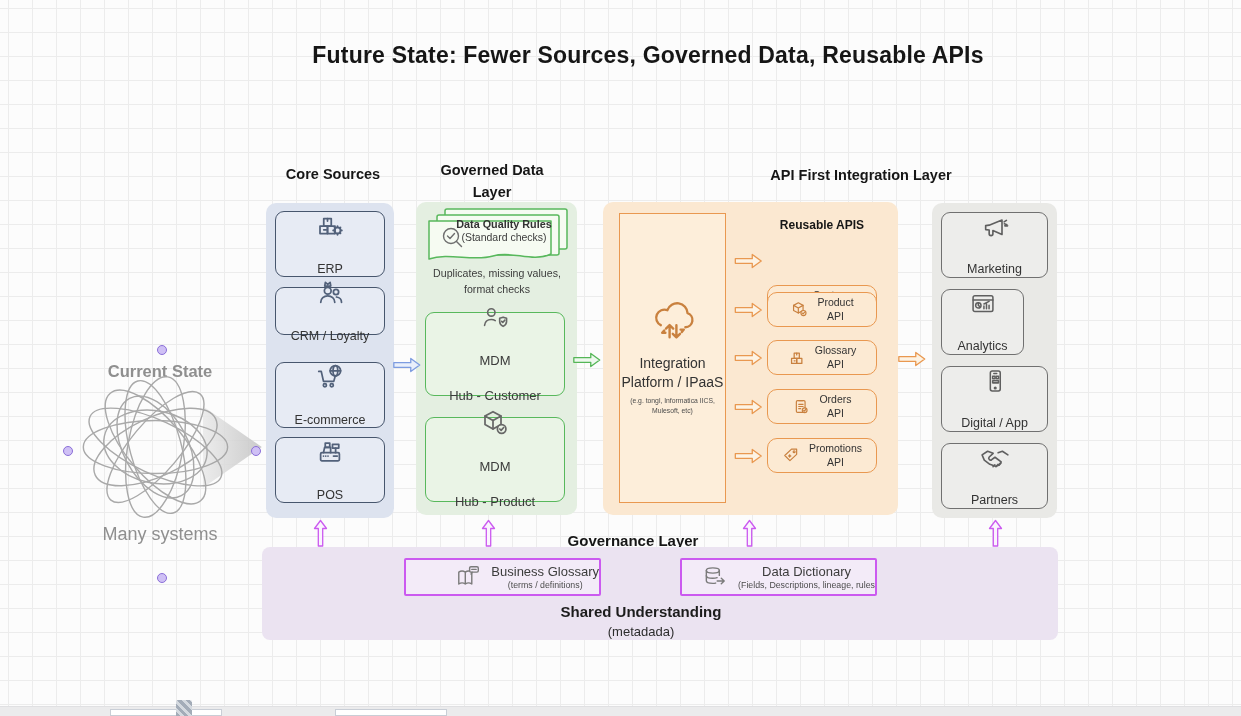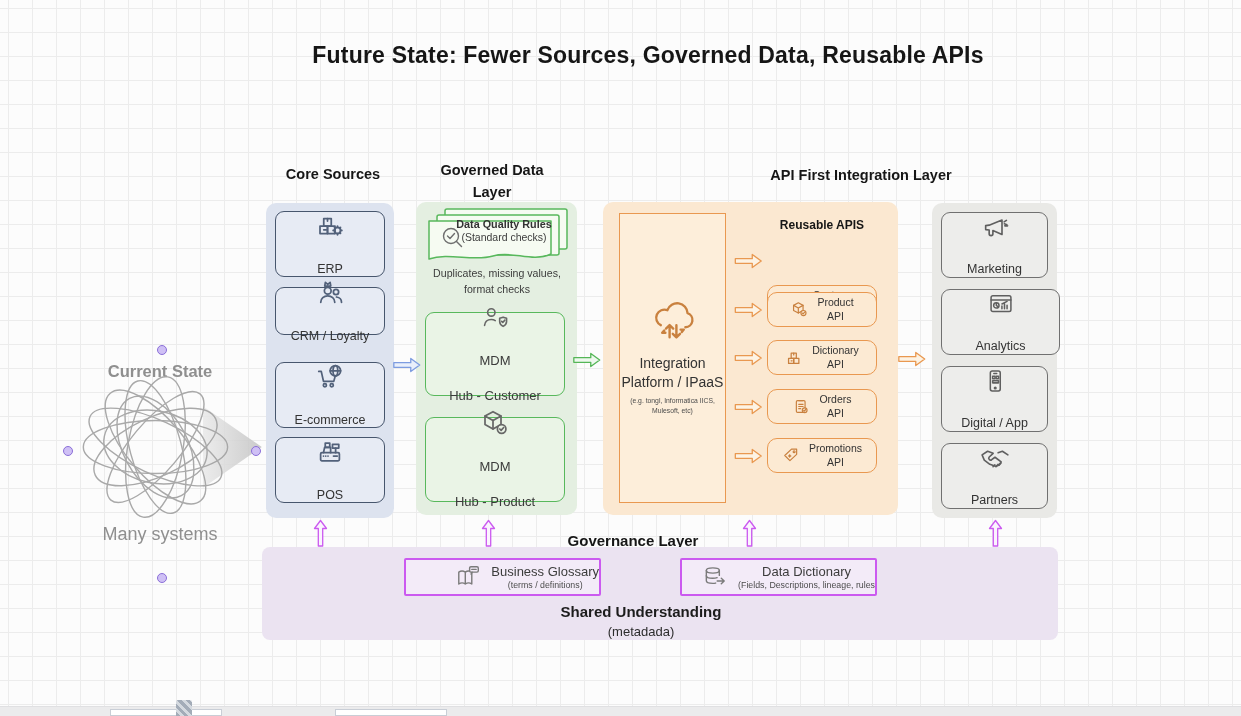--- a/index.html
+++ b/index.html
@@ -268,21 +268,21 @@
   <div class="api-box" style="left:767px;top:340px;width:110px;height:35px;">
     <span class="icon">
       <svg width="19" height="19" viewBox="0 0 24 24" fill="none" stroke="currentColor" stroke-width="1.6" stroke-linecap="round" stroke-linejoin="round">
         <rect x="4.5" y="13" width="6.5" height="6.5"></rect>
           <rect x="11" y="13" width="6.5" height="6.5"></rect>
           <rect x="7.8" y="6.5" width="6.5" height="6.5"></rect>
         <path d="M11 6.5v2.3M7.8 16.2h1.2"></path>
       </svg>
     </span>
     <span class="api-text">
-      <span>Dictionary</span>
+      <span>Glossary</span>
       <span>API</span>
     </span>
   </div>
 
   <div class="api-box" style="left:767px;top:389px;width:110px;height:35px;">
     <span class="icon">
       <svg width="19" height="19" viewBox="0 0 24 24" fill="none" stroke="currentColor" stroke-width="1.5" stroke-linecap="round" stroke-linejoin="round">
         <rect x="5.5" y="4.5" width="11" height="15" rx="1.5"></rect>
         <path d="M8.5 4.5h5M8.5 9.2h5.5M8.5 12h5.5M8.5 14.8h2.5"></path>
         <circle cx="16" cy="16.8" r="3" fill="#fcead3"></circle>
@@ -330,21 +330,21 @@
   <div class="node cons-box" style="left:941px;top:212px;width:107px;height:66px;">
     <span class="icon">
       <svg width="30" height="28" viewBox="0 0 24 24" fill="none" stroke="currentColor" stroke-width="1.4" stroke-linecap="round" stroke-linejoin="round">
         <path d="M4 10.8v3.4l3 .4v3.2a1.6 1.6 0 003.2 0v-2.7l7.8 3.3V6L7 10.4z"></path>
         <path d="M19.8 7.6l2-1.3M20.4 11h2.4M20 9.3l2.2.8"></path>
       </svg>
     </span>
     <span class="label">Marketing</span>
   </div>
 
-  <div class="node cons-box" style="left:941px;top:289px;width:119px;height:66px;">
+  <div class="node cons-box" style="left:941px;top:289px;width:83px;height:66px;">
     <span class="icon">
       <svg width="30" height="28" viewBox="0 0 24 24" fill="none" stroke="currentColor" stroke-width="1.3" stroke-linecap="round" stroke-linejoin="round">
         <rect x="3.5" y="5" width="17" height="13.5" rx="1.5"></rect>
         <path d="M3.5 8.5h17"></path>
         <circle cx="8" cy="13.2" r="2.3"></circle>
           <path d="M8 10.9v2.3l1.7 1.4"></path>
         <path d="M12.8 16v-2.2M15 16v-4M17.2 16v-3M12.8 12l4.4-2.2"></path>
       </svg>
     </span>
     <span class="label">Analytics</span>

